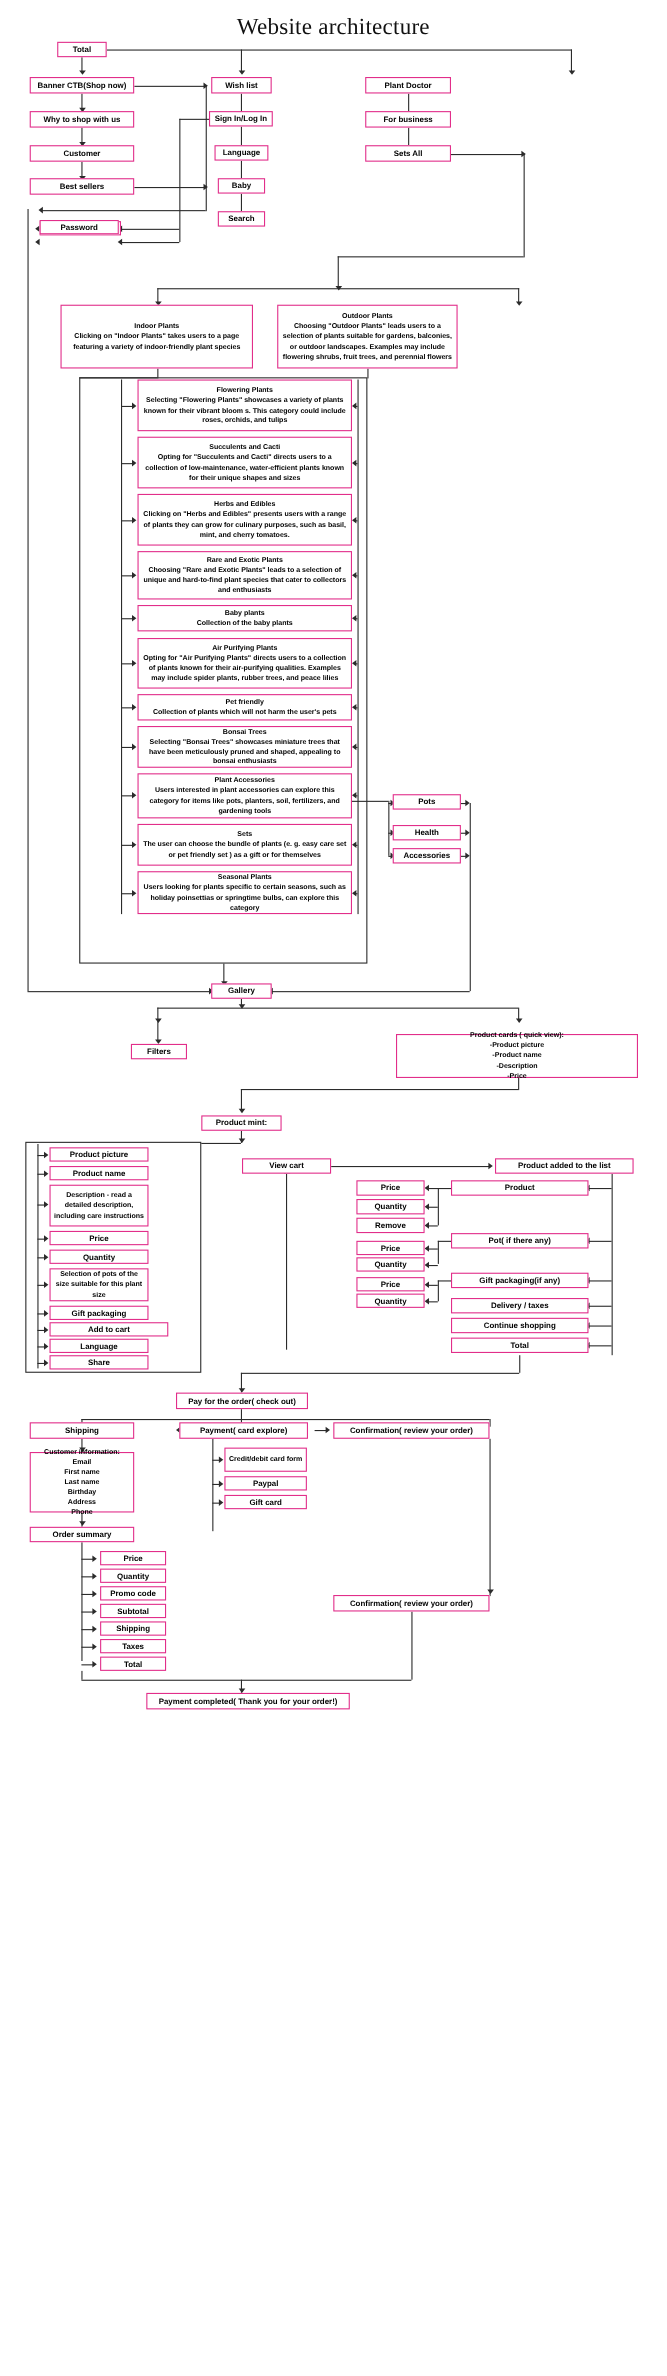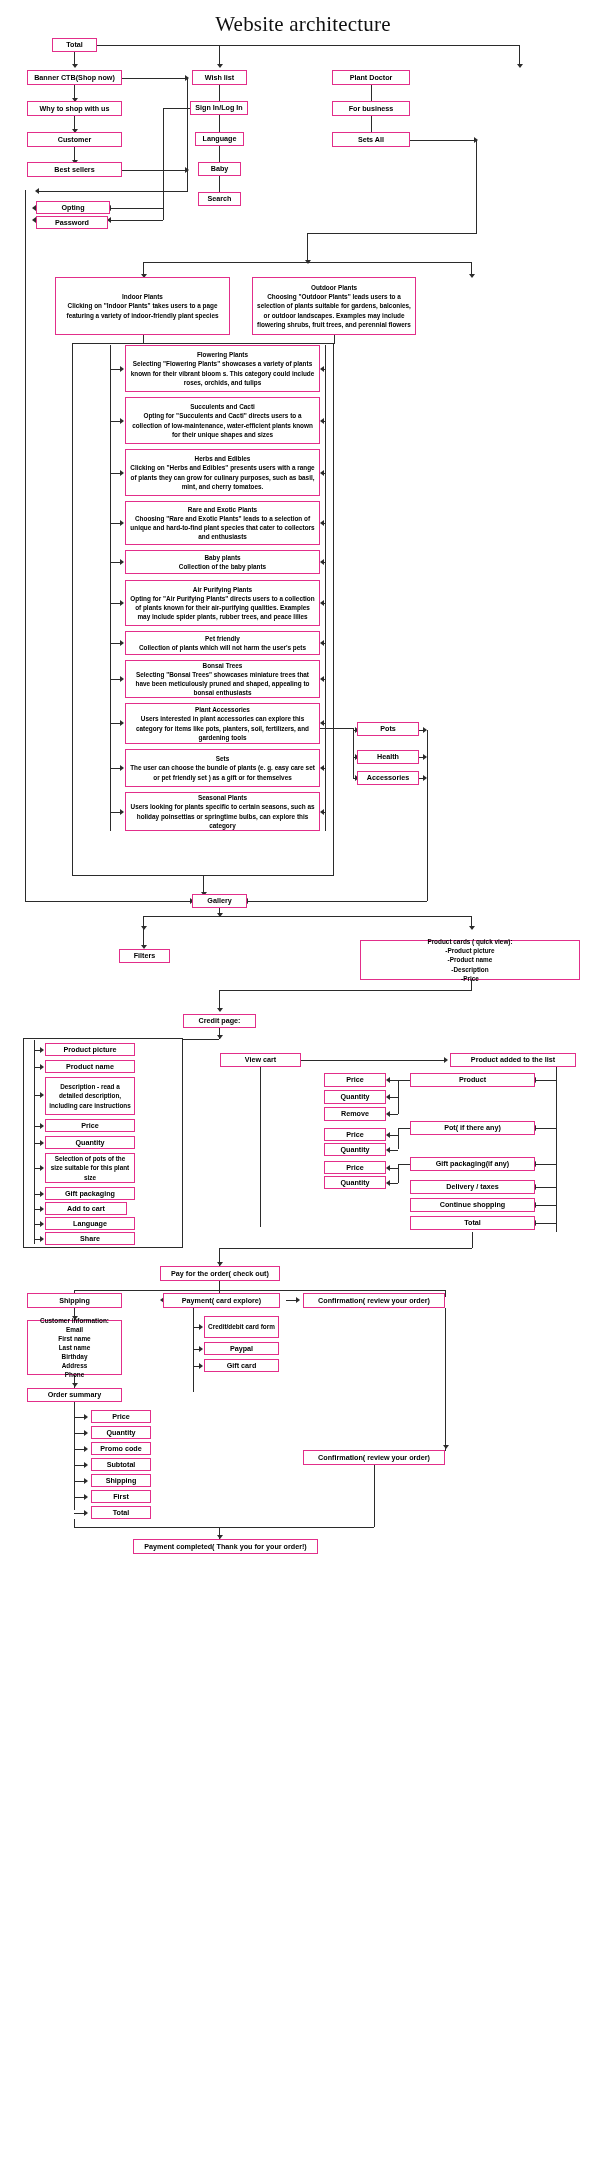--- a/index.html
+++ b/index.html
@@ -131,21 +131,21 @@
   <div class="node" style="left:198px;top:192px;width:43px;height:14px;">Search</div>
 
   <div class="ln hl" style="left:163px;top:108px;width:27px;"></div>
   <div class="ln vl" style="left:163px;top:108px;height:112px;"></div>
   <div class="ln hl" style="left:110px;top:207.5px;width:53px;"></div>
   <div class="ar ar-l" style="left:107px;top:204.5px;"></div>
   <div class="ln hl" style="left:110px;top:219.5px;width:53px;"></div>
   <div class="ar ar-l" style="left:107px;top:216.5px;"></div>
 
   <div class="node" style="left:36px;top:201px;width:74px;height:13px;">Opting</div>
-  <div class="node" style="left:36px;top:216px;width:72px;height:13px;">Password</div>
+  <div class="node" style="left:36px;top:200px;width:72px;height:13px;">Password</div>
   <div class="ar ar-l" style="left:32px;top:204.5px;"></div>
   <div class="ar ar-l" style="left:32px;top:216.5px;"></div>
 
   <div class="ln vl" style="left:25px;top:190px;height:711px;"></div>
   <div class="ar ar-r" style="left:190px;top:897.5px;"></div>
   <div class="ln hl" style="left:25px;top:900.5px;width:167px;"></div>
 
   <div class="ln vl" style="left:371px;top:85px;height:17px;"></div>
   <div class="node" style="left:332px;top:101px;width:78px;height:15px;">For business</div>
   <div class="ln vl" style="left:371px;top:116px;height:16px;"></div>
@@ -330,21 +330,21 @@
 -Product name
 -Description
 -Price</span>
   </div>
 
   <div class="ln vl" style="left:471px;top:980px;height:11px;"></div>
   <div class="ln hl" style="left:219px;top:990px;width:252px;"></div>
   <div class="ln vl" style="left:219px;top:990px;height:21px;"></div>
   <div class="ar ar-d" style="left:216.5px;top:1008px;"></div>
 
-  <div class="node" style="left:183px;top:1014px;width:73px;height:14px;">Credit page:</div>
+  <div class="node" style="left:183px;top:1014px;width:73px;height:14px;">Product mint:</div>
 
   <div class="ln vl" style="left:219px;top:1028px;height:11px;"></div>
   <div class="ar ar-d" style="left:216.5px;top:1035px;"></div>
 
   <div class="grp" style="left:23px;top:1038px;width:160px;height:210px;"></div>
   <div class="ln hl" style="left:183px;top:1038.5px;width:36px;"></div>
   <div class="ln vl" style="left:34px;top:1040px;height:204px;"></div>
 
   <div class="node" style="left:45px;top:1043px;width:90px;height:13px;">Product picture</div>
   <div class="ln hl" style="left:34px;top:1049.5px;width:8px;"></div>
@@ -371,21 +371,21 @@
   <div class="node desc" style="left:45px;top:1153px;width:90px;height:30px;flex-direction:column;">
     <span>Selection of pots of the size suitable for this plant size</span>
   </div>
   <div class="ln hl" style="left:34px;top:1168px;width:8px;"></div>
   <div class="ar ar-r" style="left:40px;top:1165px;"></div>
 
   <div class="node" style="left:45px;top:1187px;width:90px;height:13px;">Gift packaging</div>
   <div class="ln hl" style="left:34px;top:1193.5px;width:8px;"></div>
   <div class="ar ar-r" style="left:40px;top:1190.5px;"></div>
 
-  <div class="node" style="left:45px;top:1202px;width:82px;height:13px;">Add to cart</div>
+  <div class="node" style="left:45px;top:1202px;width:108px;height:13px;">Add to cart</div>
   <div class="ln hl" style="left:34px;top:1208.5px;width:8px;"></div>
   <div class="ar ar-r" style="left:40px;top:1205.5px;"></div>
 
   <div class="node" style="left:45px;top:1217px;width:90px;height:13px;">Language</div>
   <div class="ln hl" style="left:34px;top:1223.5px;width:8px;"></div>
   <div class="ar ar-r" style="left:40px;top:1220.5px;"></div>
 
   <div class="node" style="left:45px;top:1232px;width:90px;height:13px;">Share</div>
   <div class="ln hl" style="left:34px;top:1238.5px;width:8px;"></div>
   <div class="ar ar-r" style="left:40px;top:1235.5px;"></div>
@@ -494,21 +494,21 @@
   <div class="ar ar-r" style="left:84px;top:1429.5px;"></div>
   <div class="node" style="left:91px;top:1442px;width:60px;height:13px;">Promo code</div>
   <div class="ln hl" style="left:74px;top:1448.5px;width:12px;"></div>
   <div class="ar ar-r" style="left:84px;top:1445.5px;"></div>
   <div class="node" style="left:91px;top:1458px;width:60px;height:13px;">Subtotal</div>
   <div class="ln hl" style="left:74px;top:1464.5px;width:12px;"></div>
   <div class="ar ar-r" style="left:84px;top:1461.5px;"></div>
   <div class="node" style="left:91px;top:1474px;width:60px;height:13px;">Shipping</div>
   <div class="ln hl" style="left:74px;top:1480.5px;width:12px;"></div>
   <div class="ar ar-r" style="left:84px;top:1477.5px;"></div>
-  <div class="node" style="left:91px;top:1490px;width:60px;height:13px;">First</div>
+  <div class="node" style="left:91px;top:1490px;width:60px;height:13px;">Taxes</div>
   <div class="ln hl" style="left:74px;top:1496.5px;width:12px;"></div>
   <div class="ar ar-r" style="left:84px;top:1493.5px;"></div>
   <div class="node" style="left:91px;top:1506px;width:60px;height:13px;">Total</div>
   <div class="ln hl" style="left:74px;top:1512.5px;width:12px;"></div>
   <div class="ar ar-r" style="left:84px;top:1509.5px;"></div>
 
   <div class="ln vl" style="left:193px;top:1308px;height:84px;"></div>
   <div class="ln hl" style="left:163px;top:1300px;width:30px;"></div>
   <div class="ar ar-l" style="left:160px;top:1297px;"></div>
   <div class="ln vl" style="left:193px;top:1300px;height:8px;"></div>

